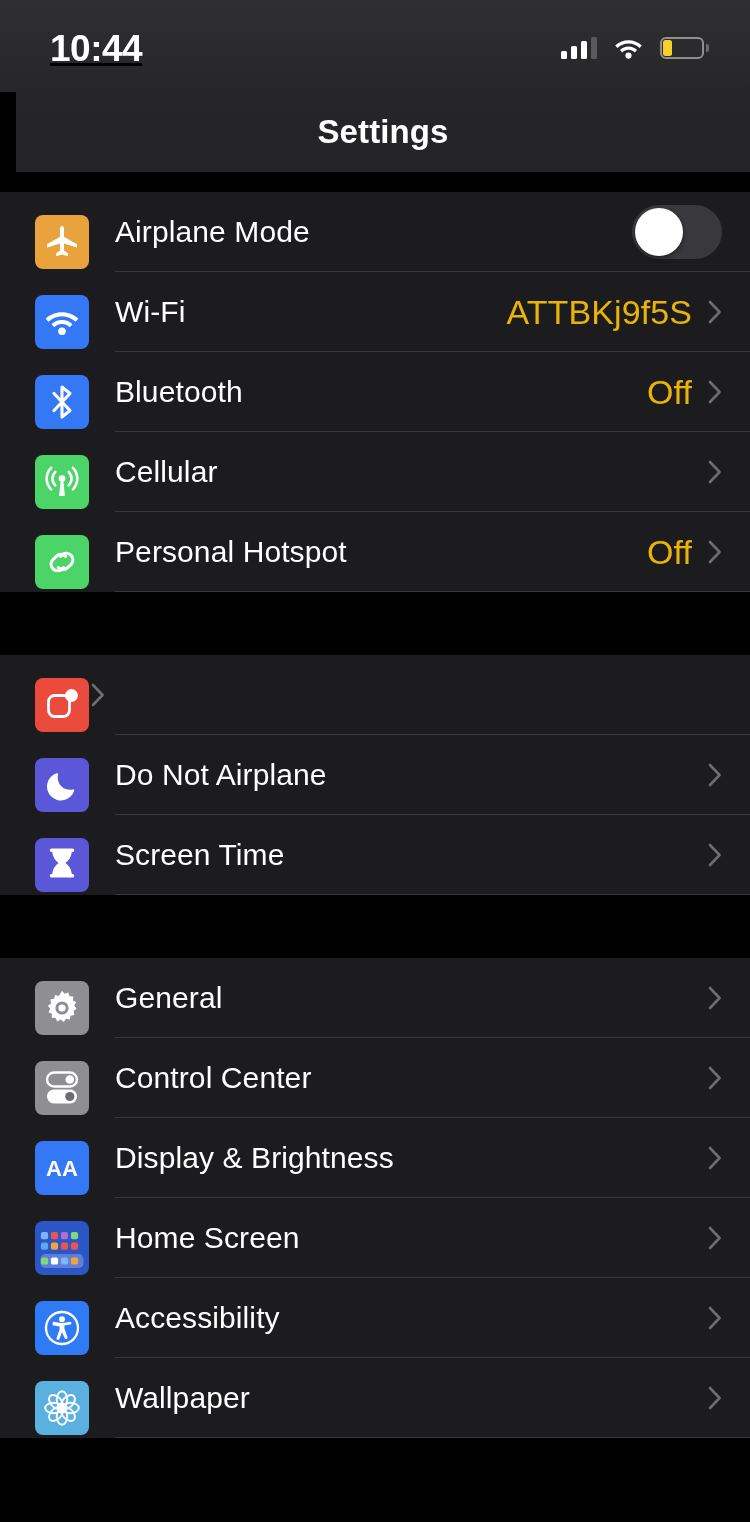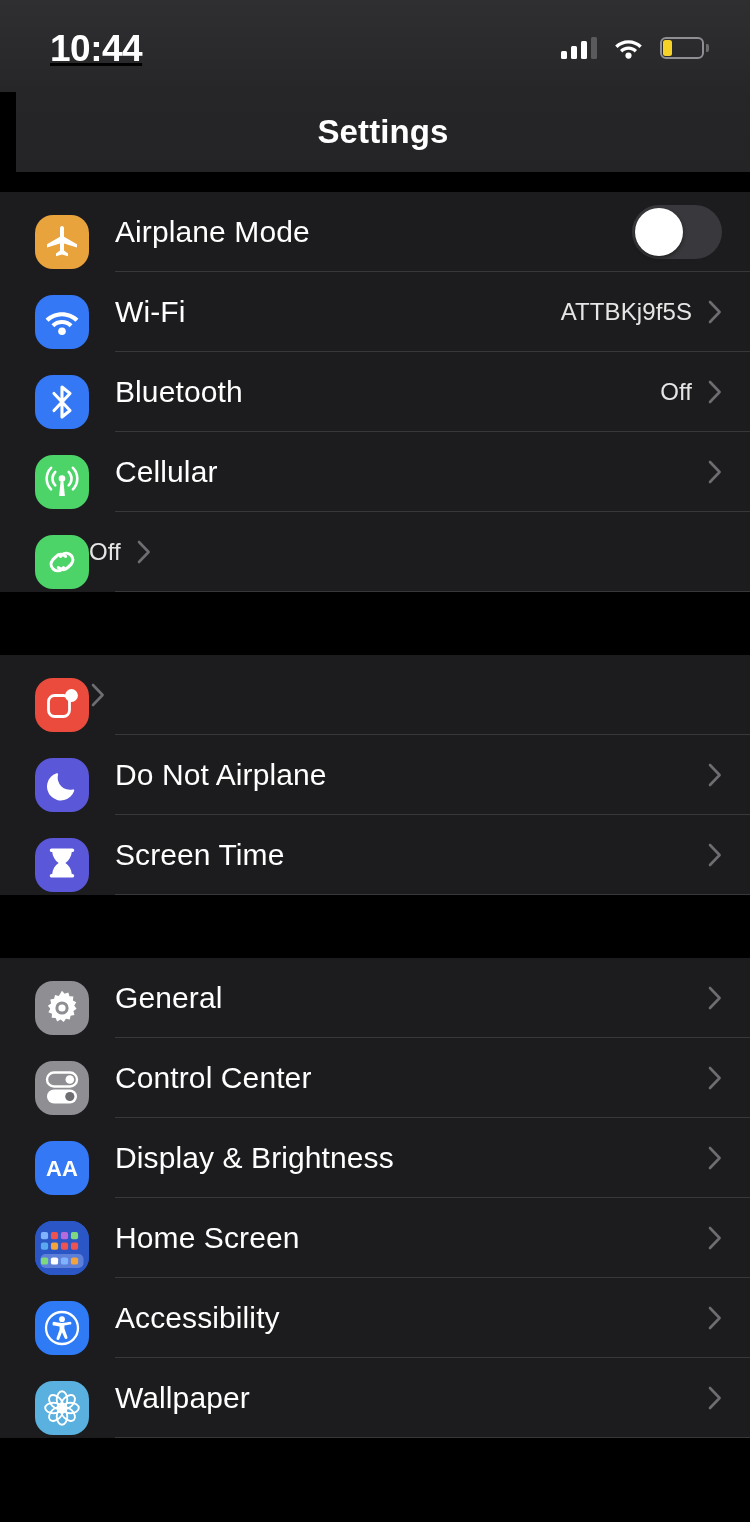--- a/index.html
+++ b/index.html
@@ -70,34 +70,34 @@
     height:80px; padding-left:35px; padding-right:28px;
     background:#1c1c1e;
   }
   .row .sep {
     position:absolute; left:115px; right:0; bottom:0;
     height:1px; background:#38383a;
   }
   .row:last-child .sep { left:115px; }
 
   .icon {
-    width:54px; height:54px; border-radius:18px;
+    width:54px; height:54px; border-radius:8px;
     flex:0 0 54px; position:relative;
     display:flex; align-items:center; justify-content:center;
     overflow:hidden;
     margin-top:20px;
   }
   .icon svg { display:block; }
 
   .label {
     flex:1 1 auto; color:#fff; font-size:30px;
     letter-spacing:0.1px; padding-left:26px; white-space:nowrap;
   }
   .value {
-    color:#e5e5e5; font-size:24px; letter-spacing:0.1px;
+    color:#eab308; font-size:34px; letter-spacing:0.1px;
     padding-right:14px; white-space:nowrap;
   }
   .chev {
     width:14px; height:24px; flex:0 0 14px; margin-left:2px;
   }
   .chev svg { display:block; }
 
   
   .toggle {
     width:90px; height:54px; border-radius:27px; position:relative;
@@ -213,20 +213,21 @@
         </div>
         <div class="row">
           <div class="icon" style="background: rgb(76, 212, 105);">
             <svg width="36" height="36" viewBox="0 0 36 36">
               <g fill="none" stroke="#fff" stroke-width="3.1" stroke-linecap="round">
                 <path d="M21.6 12.3a6.6 6.6 0 0 0-9.3 0l-3.6 3.6a6.6 6.6 0 0 0 9.3 9.3l1.5-1.5"></path>
                 <path d="M14.4 23.7a6.6 6.6 0 0 0 9.3 0l3.6-3.6a6.6 6.6 0 0 0-9.3-9.3l-1.5 1.5"></path>
               </g>
             </svg>
           </div>
+          <div class="label">Personal Hotspot</div>
           <div class="value">Off</div>
           <div class="chev">
             <svg width="14" height="24" viewBox="0 0 14 24">
               <path d="M2 2 L11.6 12 L2 22" fill="none" stroke="#6d6d72" stroke-width="2.6" stroke-linecap="round" stroke-linejoin="round"></path>
             </svg>
           </div>
           <div class="sep"></div>
         </div>
       </div>
       <div class="gap big"></div>

